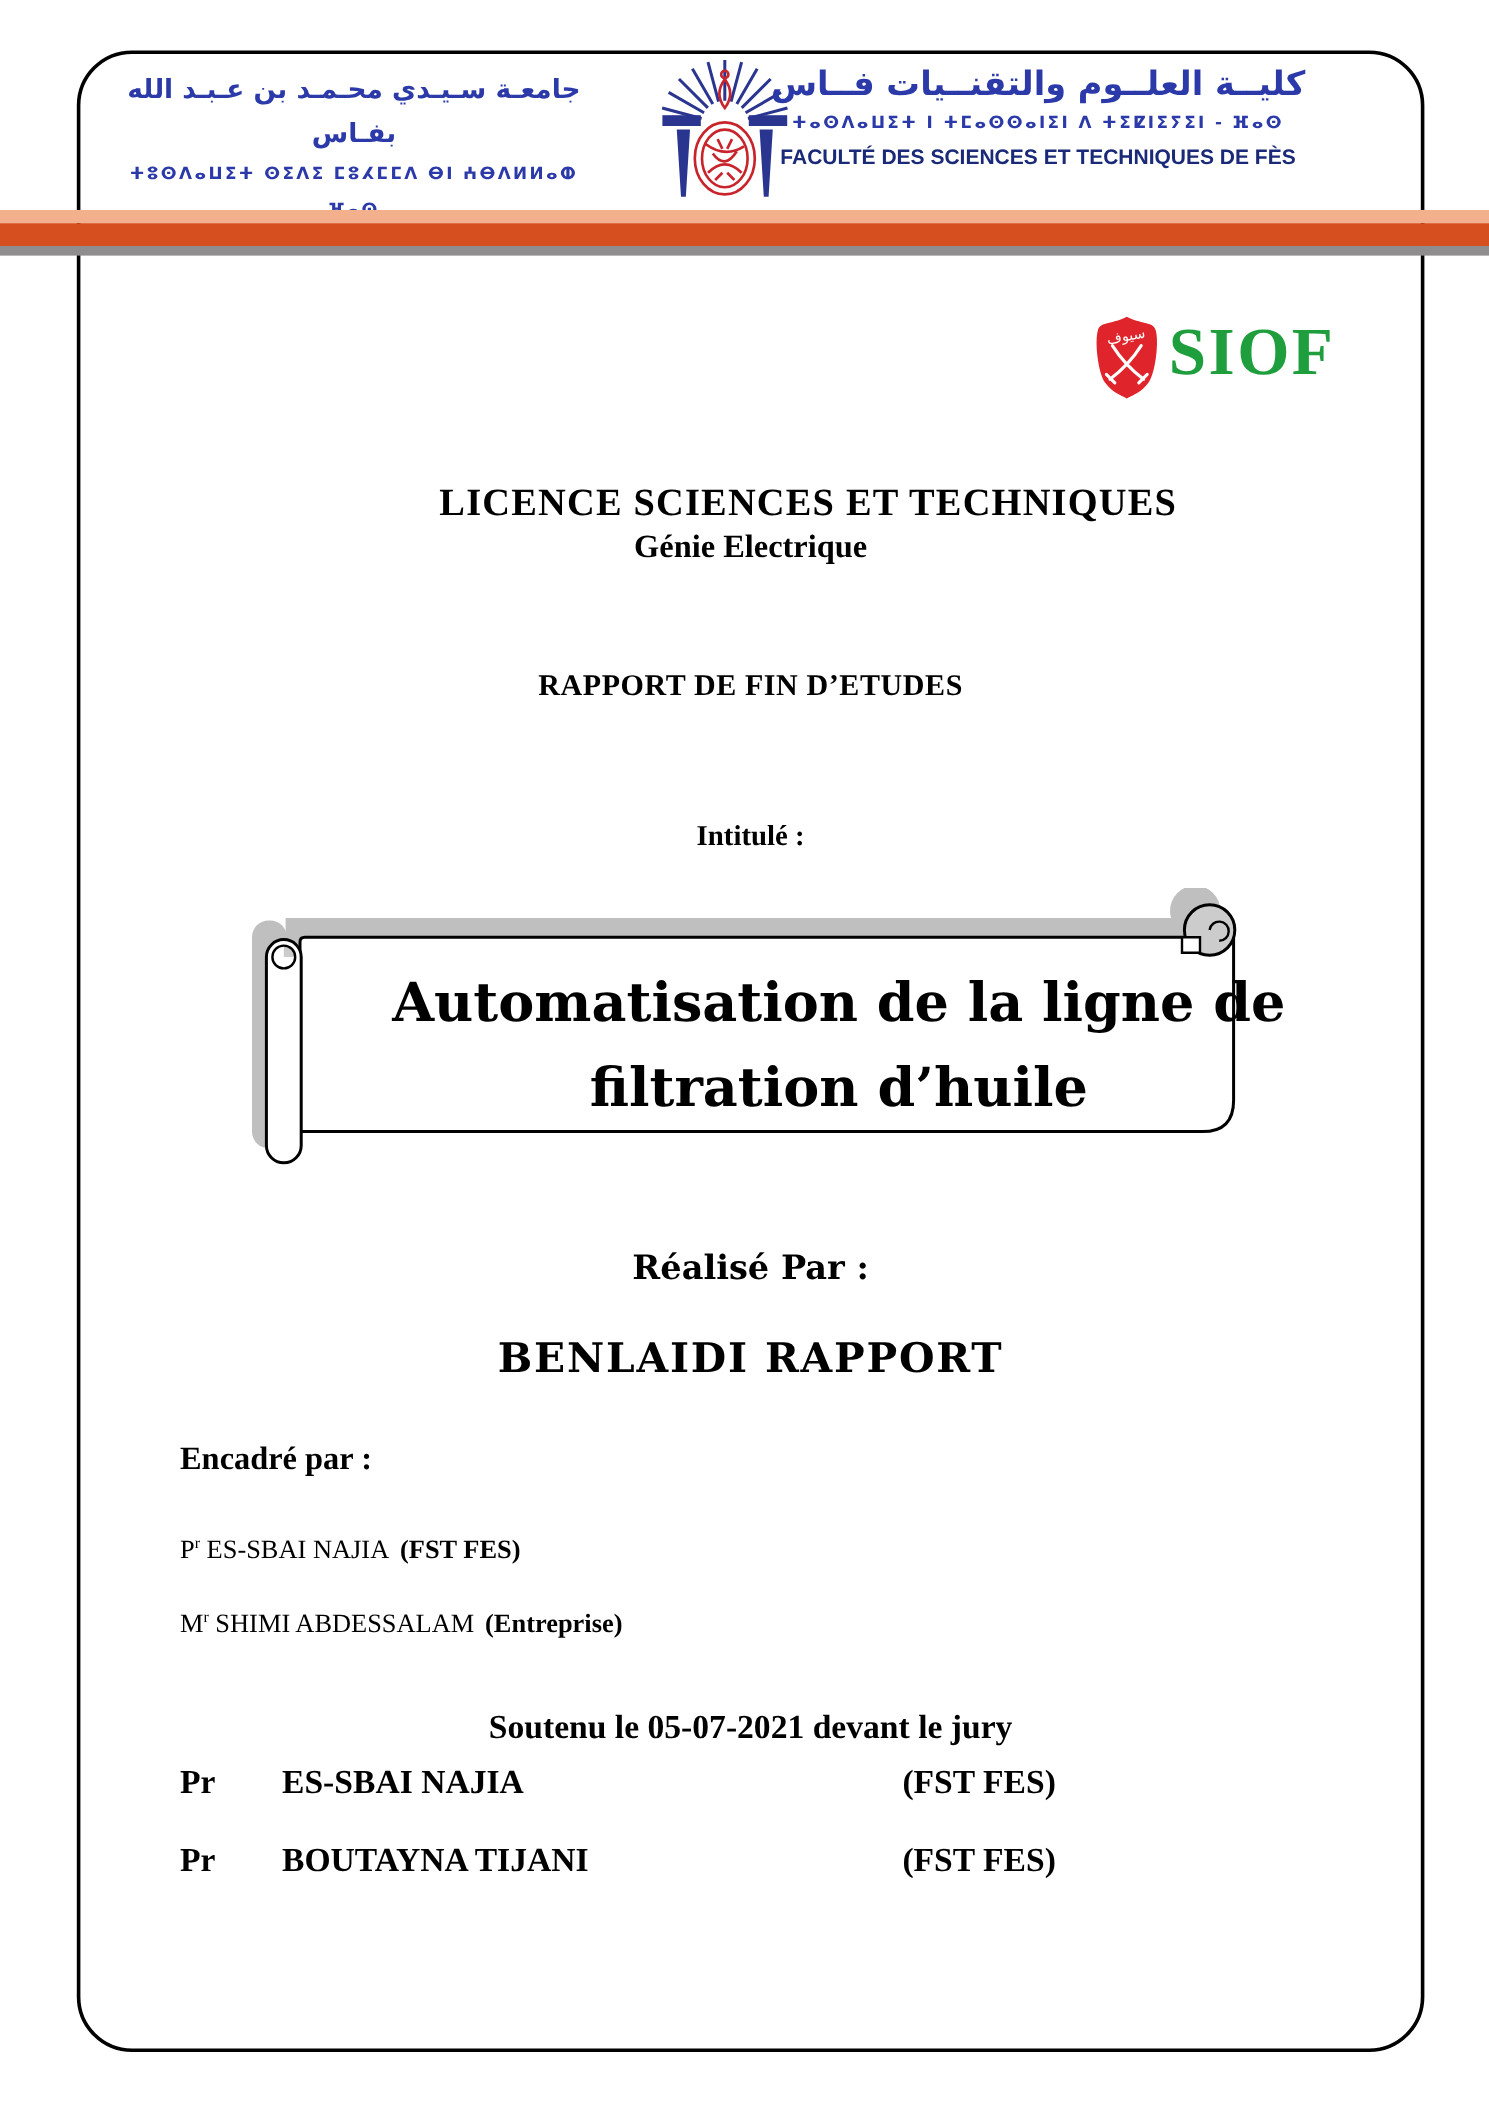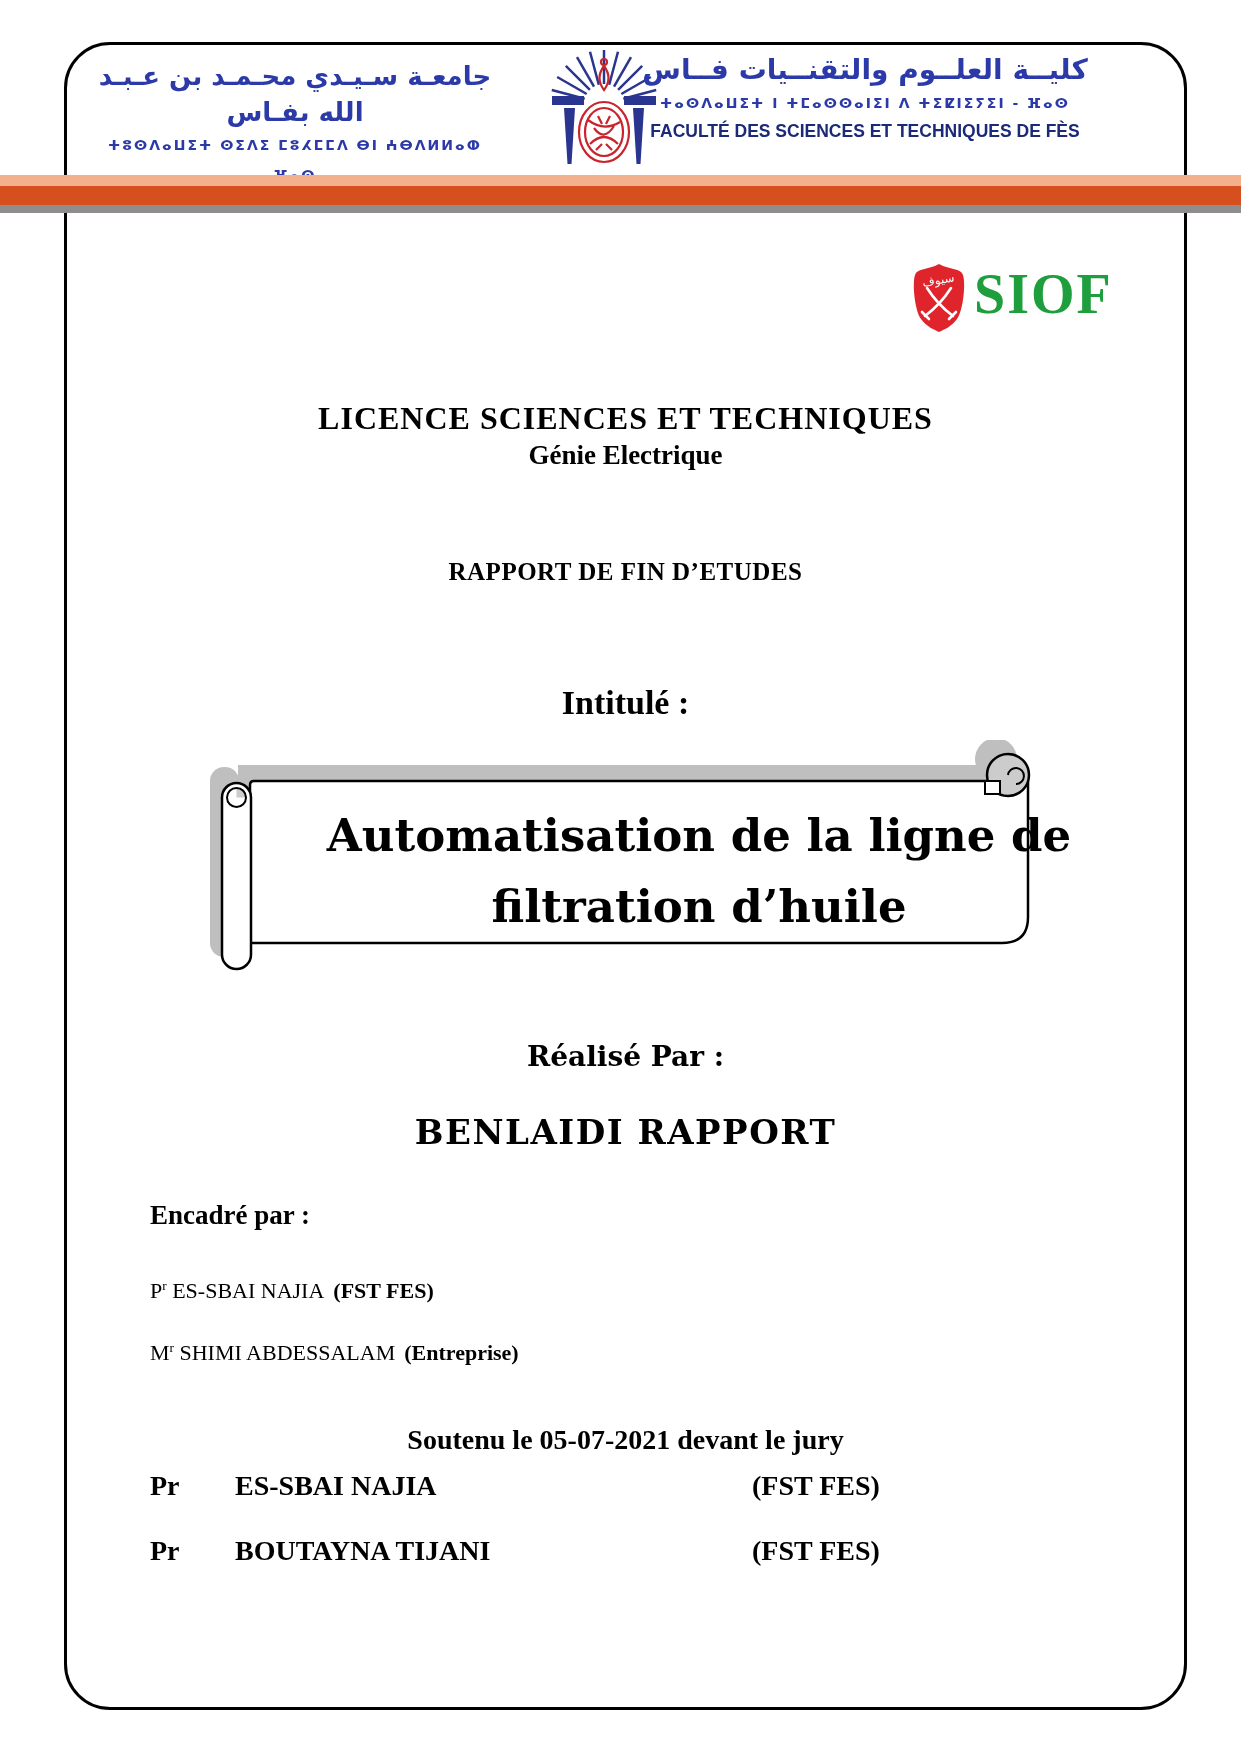--- a/index.html
+++ b/index.html
@@ -6,45 +6,45 @@
   .canvas{position:relative;width:1241px;height:1755px;background:#ffffff;overflow:hidden;
           font-family:"Liberation Serif",serif;color:#000;}
   .abs{position:absolute;}
 
   
   .page-border{position:absolute;left:64px;top:42px;width:1123px;height:1668px;
                border:3px solid #000;border-radius:46px;box-sizing:border-box;}
 
   
   .org{position:absolute;text-align:center;}
-  .org .ar{font-family:"DejaVu Sans",sans-serif;font-weight:bold;color:#2b3aa8;font-size:26px;line-height:36px;direction:rtl;}
+  .org .ar{font-family:"DejaVu Sans",sans-serif;font-weight:bold;color:#2b3aa8;font-size:22px;line-height:36px;direction:rtl;}
   .org .tf{font-family:"DejaVu Sans",sans-serif;color:#2b3aa8;font-weight:bold;font-size:14px;line-height:30px;letter-spacing:2px;}
   .org .fr{font-family:"Liberation Sans",sans-serif;font-weight:bold;color:#1a2a78;}
   .uni-block{left:85px;top:58px;width:420px;}
   .uni-block .fr{font-size:15px;line-height:24px;}
   .fac-block{left:642px;top:52px;width:446px;}
   .fac-block .ar{font-size:28px;}
   .fac-block .fr{font-size:17.5px;line-height:26px;}
 
   
   .band{position:absolute;left:0;top:175px;width:1241px;z-index:5;}
   .band .b1{height:11px;background:#f2b18c;}
   .band .b2{height:19px;background:#d64f1f;}
   .band .b3{height:8px;background:#8f8d8d;}
 
   
   .siof-word{position:absolute;left:974px;top:262px;font-family:Liberation Serif, serif;
              font-weight:bold;font-size:56px;color:#1f9e3e;letter-spacing:2px;}
 
   
   .cline{position:absolute;left:64px;width:1123px;text-align:center;font-weight:bold;}
-  .program1{top:400px;font-size:32px;letter-spacing:1px;}
+  .program1{top:400px;font-size:32px;letter-spacing:1px;padding-left:48px;}
   .program2{top:440px;font-size:27px;}
   .rapport{top:558px;font-size:25px;letter-spacing:0.5px;}
-  .intitule{top:684px;font-size:34px;}
+  .intitule{top:684px;font-size:24px;}
 
   
   .scroll-svg{position:absolute;left:195px;top:740px;}
   .doc-title{position:absolute;left:252px;top:800px;width:894px;text-align:center;
              font-family:"DejaVu Serif",serif;font-weight:bold;font-size:45px;line-height:71px;}
 
   .realise{top:1040px;font-size:28px;font-family:"DejaVu Serif",serif;}
   .author{top:1112px;font-size:34px;font-family:"DejaVu Serif",serif;letter-spacing:1.5px;}
 
   

